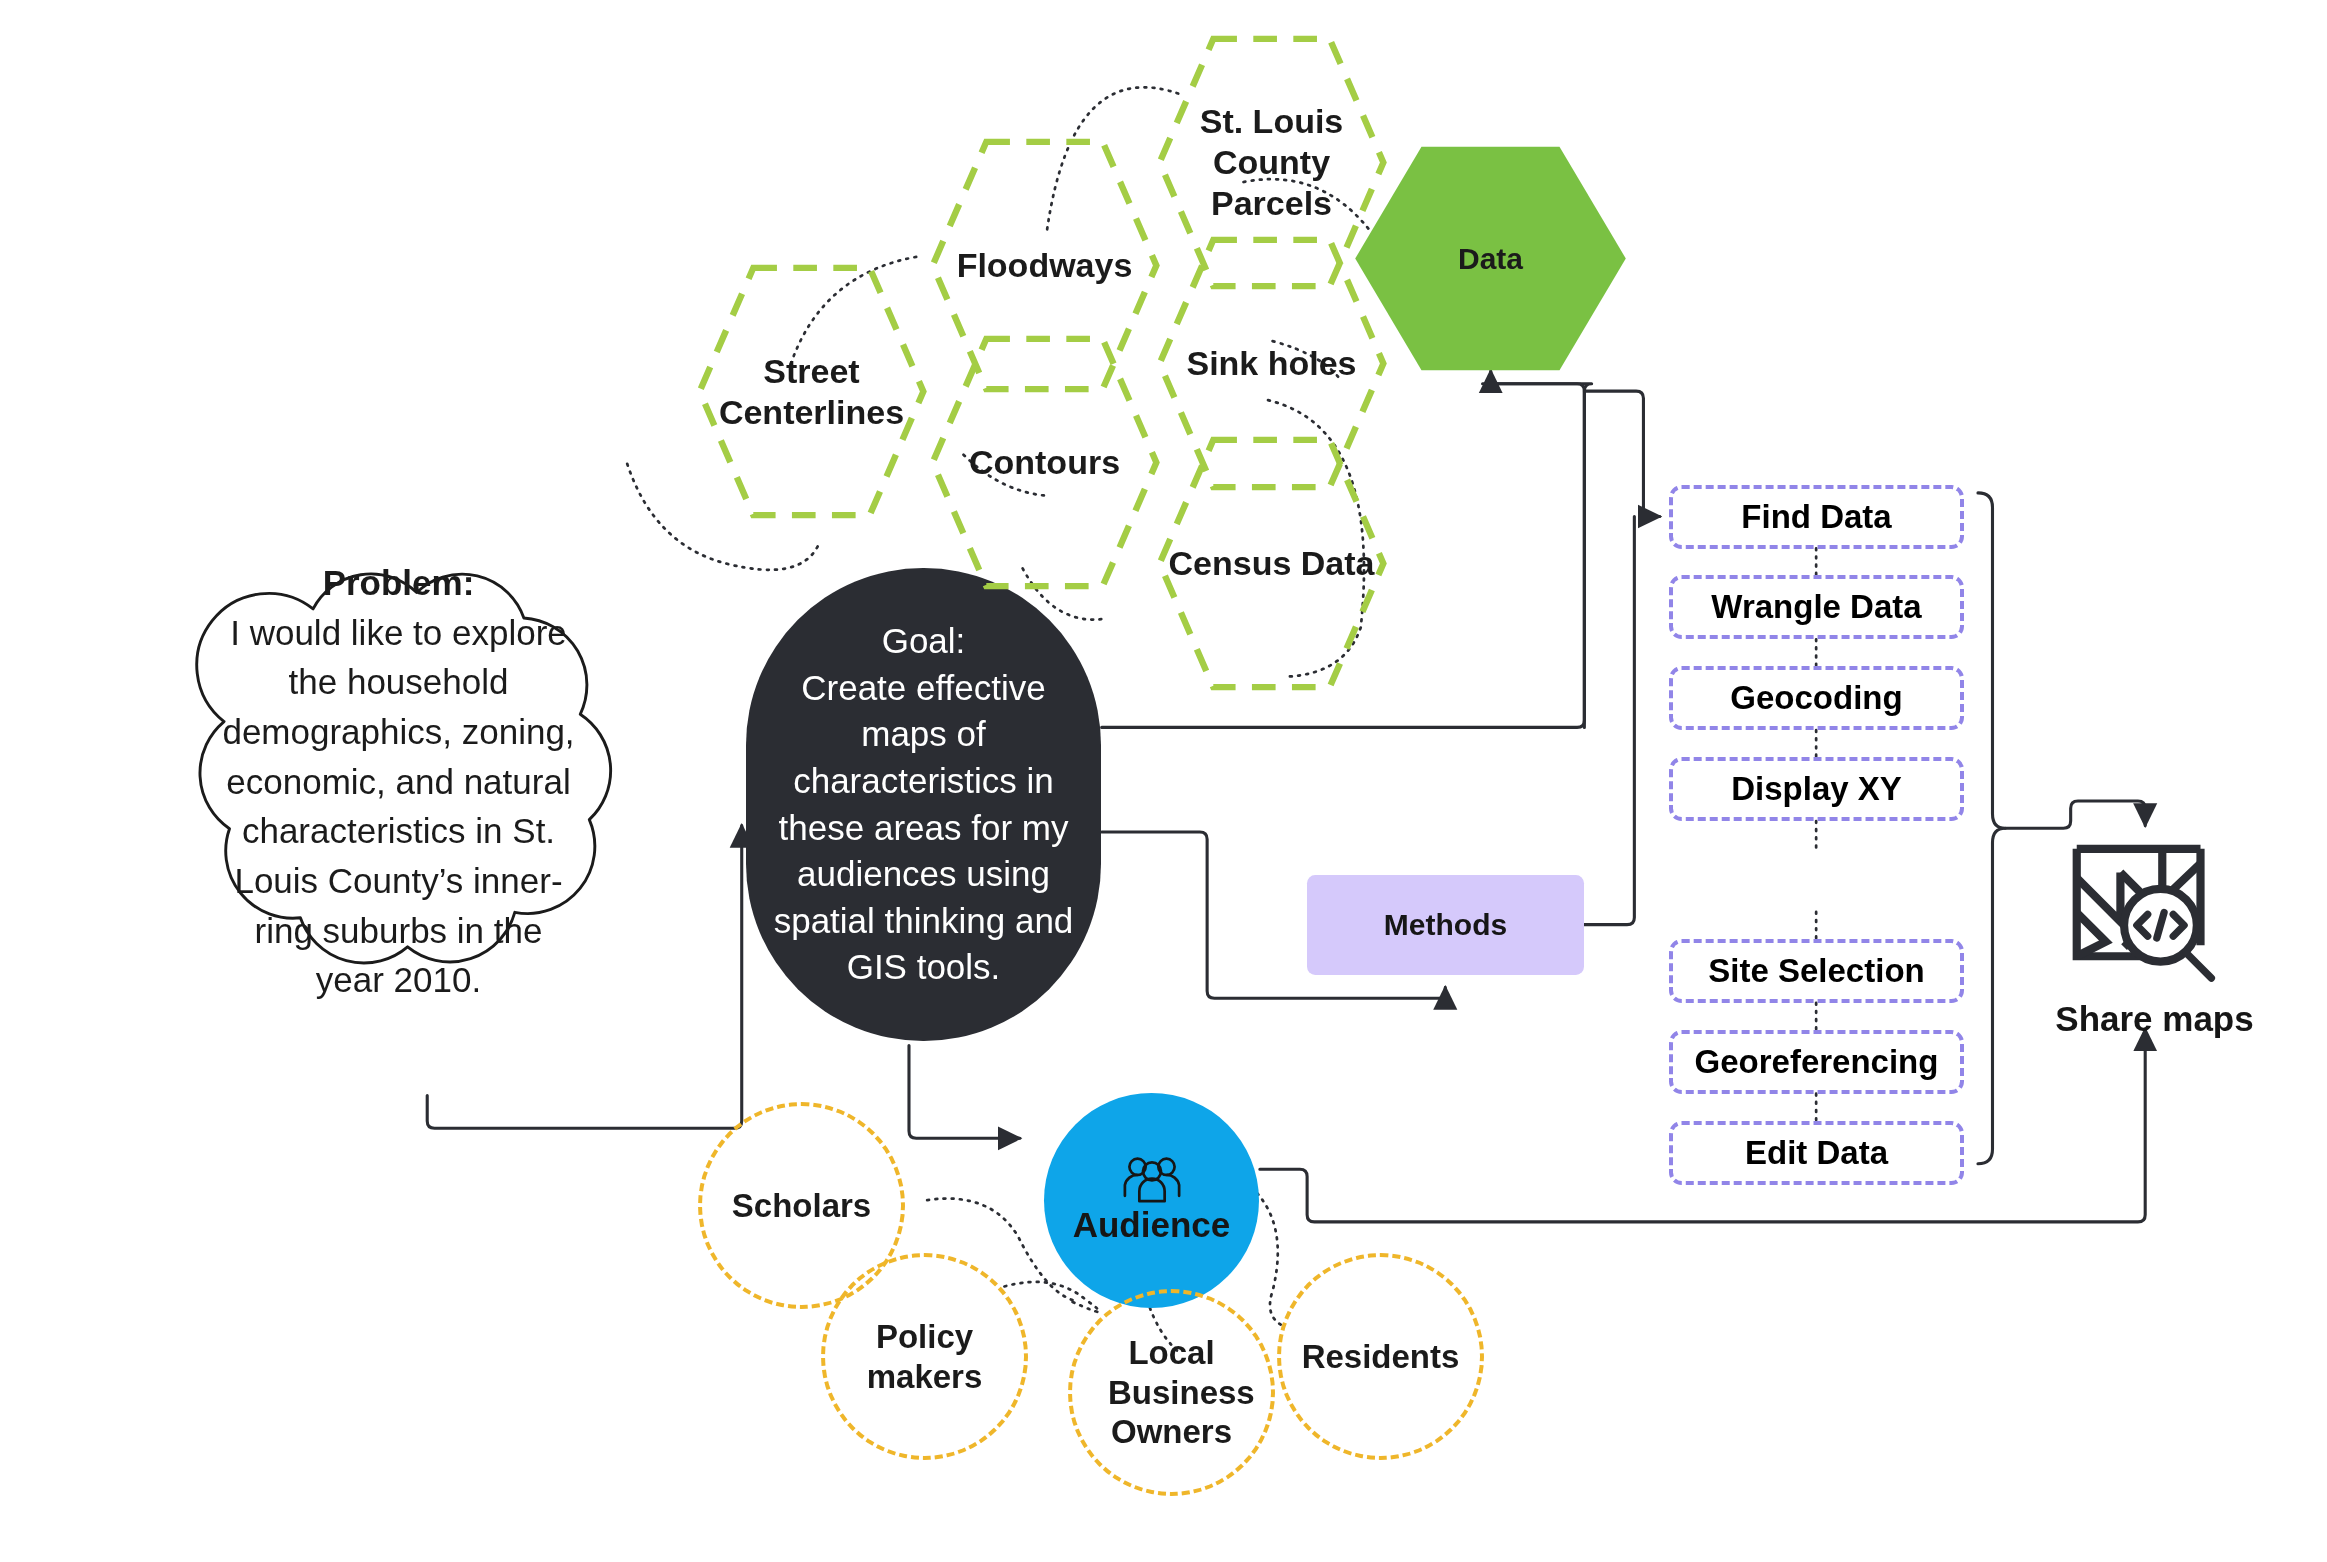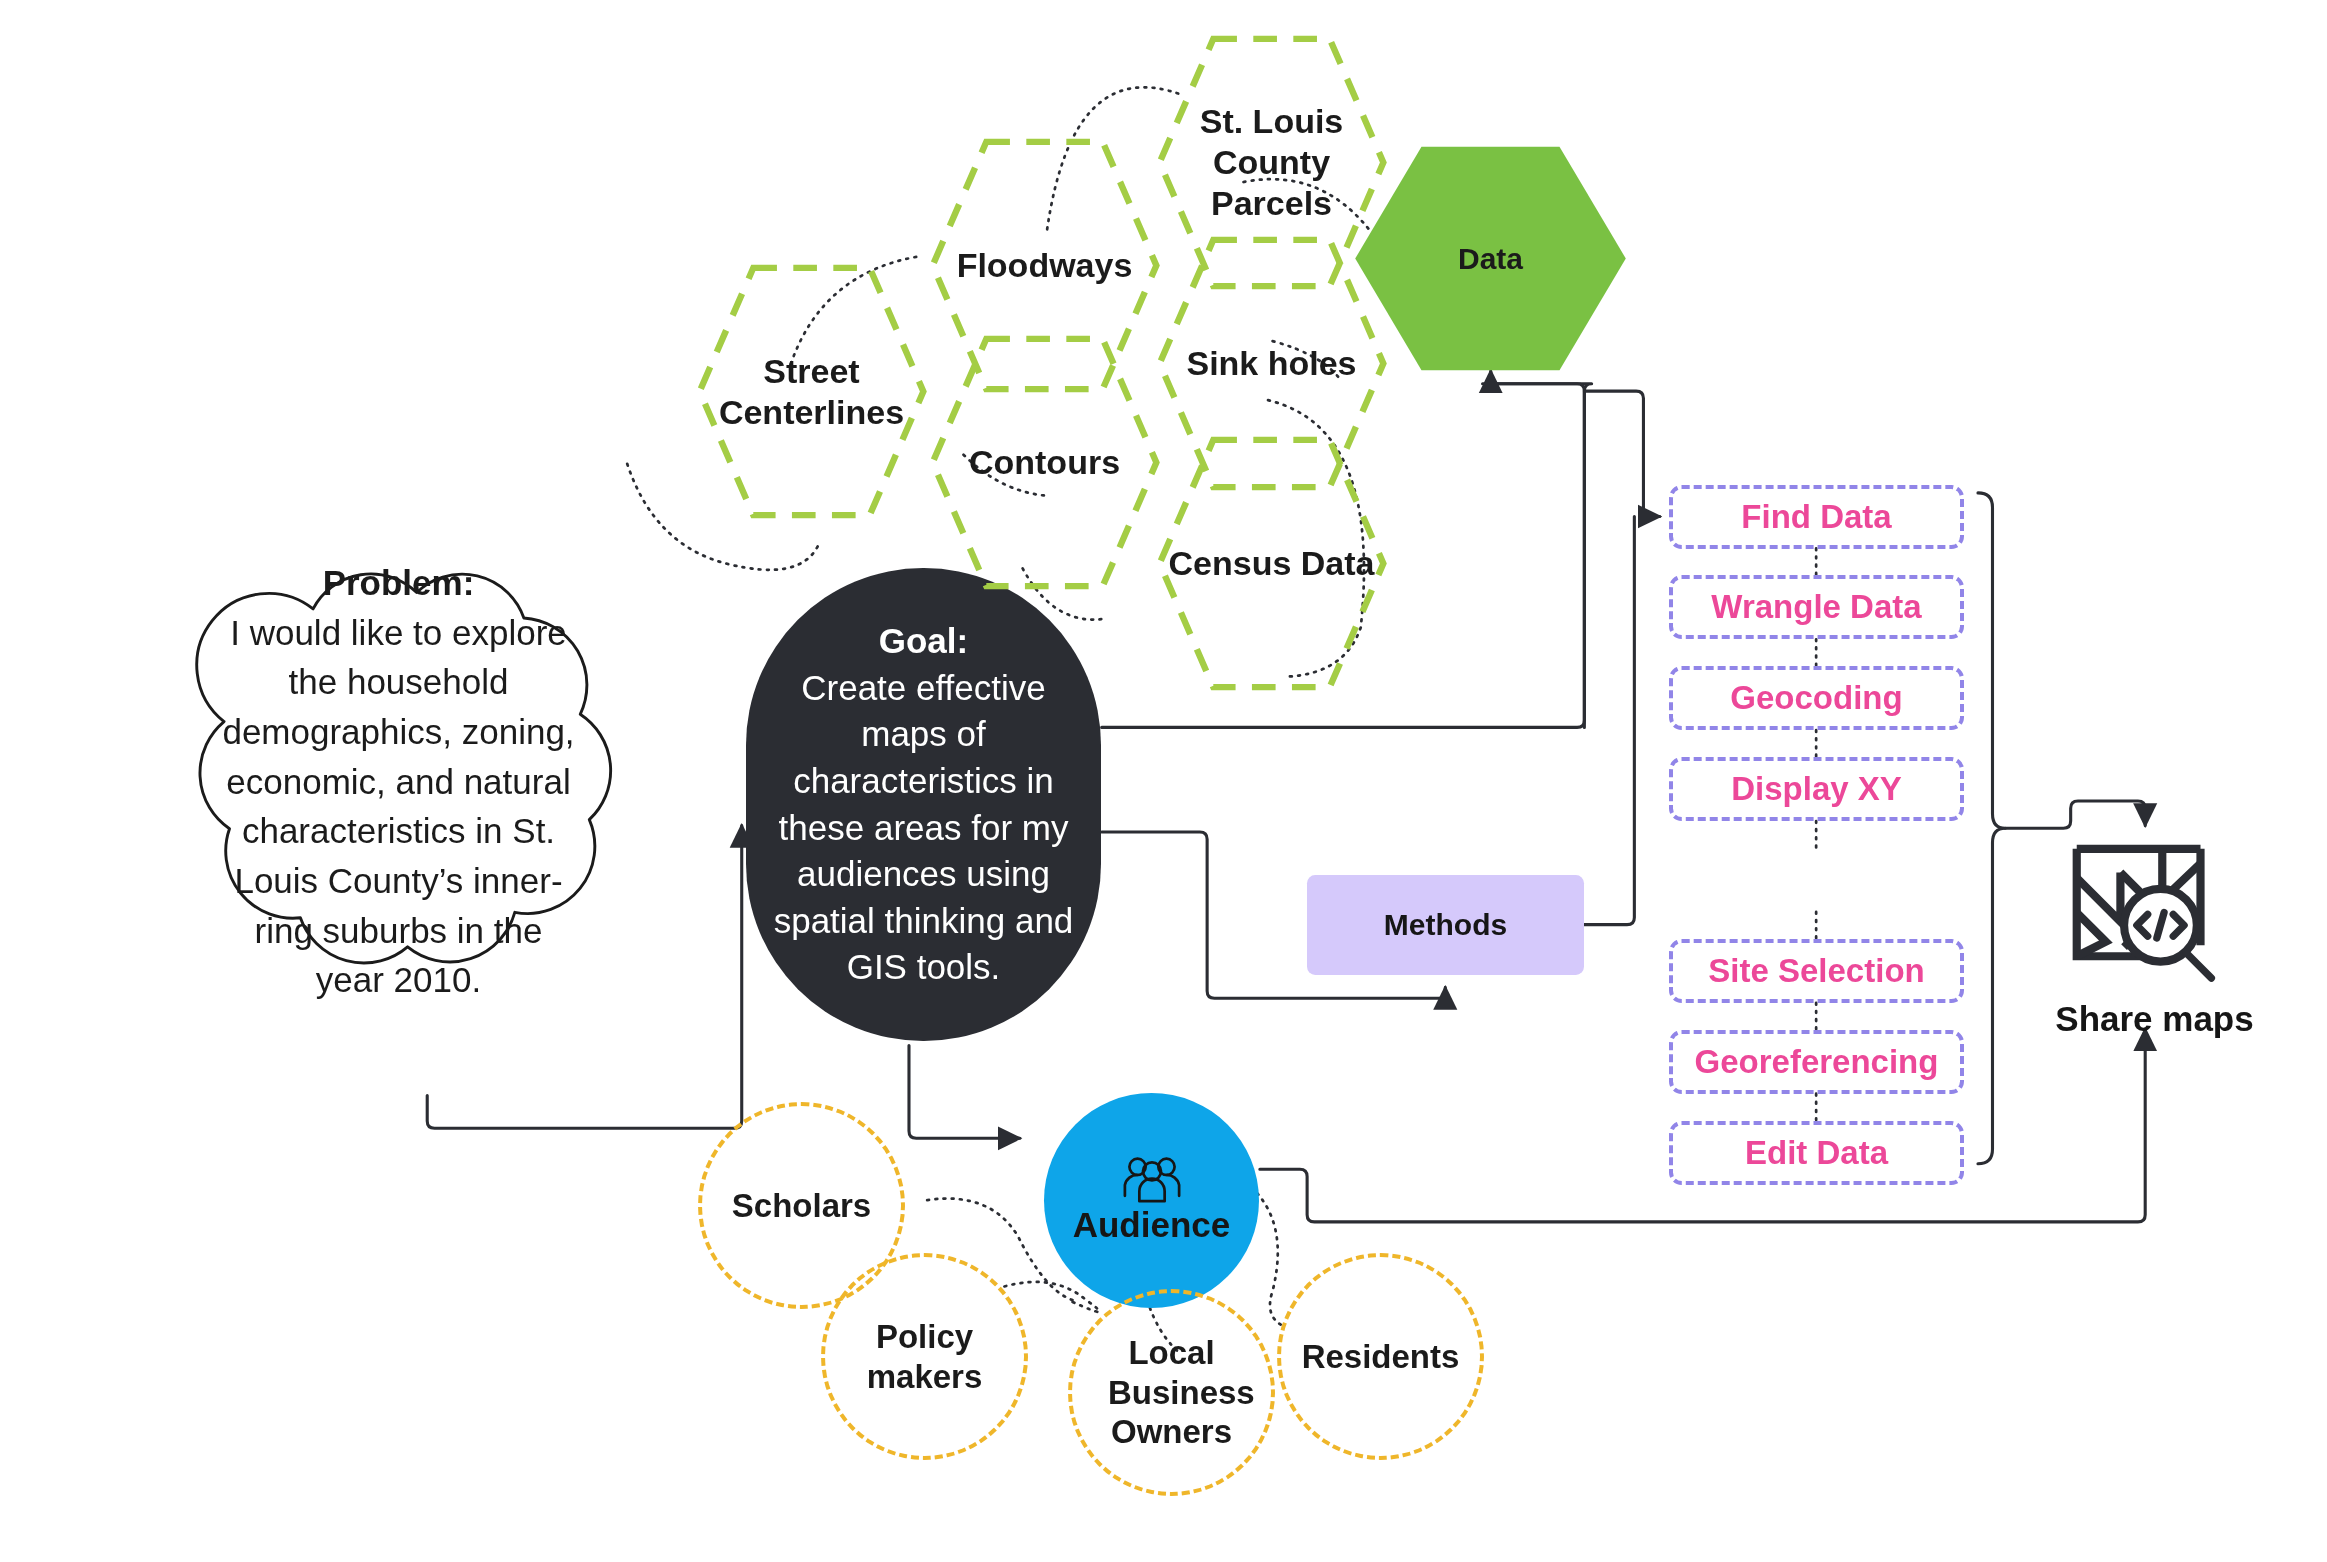--- a/index.html
+++ b/index.html
@@ -25,21 +25,21 @@
     position:relative;z-index:3;width:355px;font-size:35px;color:#1b1b1b;line-height:1.42;
   }
   #problem-cloud .cloudtxt .hdr{font-weight:bold;}
 
   
   #goal{
     left:746px;top:568px;width:355px;height:473px;
     background:#2b2d33;border-radius:177px;
     color:#ffffff;font-size:35px;line-height:1.33;padding:0 23.6px;
   }
-  #goal .hdr{font-weight:bold;}
+  #goal .hdr{font-weight:normal;}
 
   
   .hex{
     position:absolute;
     display:flex;align-items:center;justify-content:center;text-align:center;
   }
   .hex svg{position:absolute;left:0;top:0;}
   .hex .htxt{position:relative;z-index:2;font-weight:bold;font-size:34px;color:#1b1b1b;line-height:1.2;}
 
   #hex-data .htxt{font-size:30px;}
@@ -49,21 +49,21 @@
     left:1307px;top:875px;width:277px;height:100px;
     background:#d5c9fb;border-radius:8.2px;
     font-weight:bold;font-size:30px;color:#161616;
   }
 
   
   .mitem{
     position:absolute;left:1669px;width:295px;height:64px;
     border:4.5px dashed #9185e8;border-radius:12.7px;
     display:flex;align-items:center;justify-content:center;
-    font-weight:bold;font-size:33px;color:#ec4899;background:transparent;
+    font-weight:bold;font-size:33px;color:#000000;background:transparent;
     box-sizing:border-box;
   }
 
   
   #audience{
     left:1044px;top:1093px;width:215px;height:215px;border-radius:50%;
     background:#0ea5e9;flex-direction:column;
   }
   #audience .aicon{width:60px;height:47px;margin-bottom:1.8px;}
   #audience .alabel{font-weight:bold;font-size:35px;color:#161616;}

